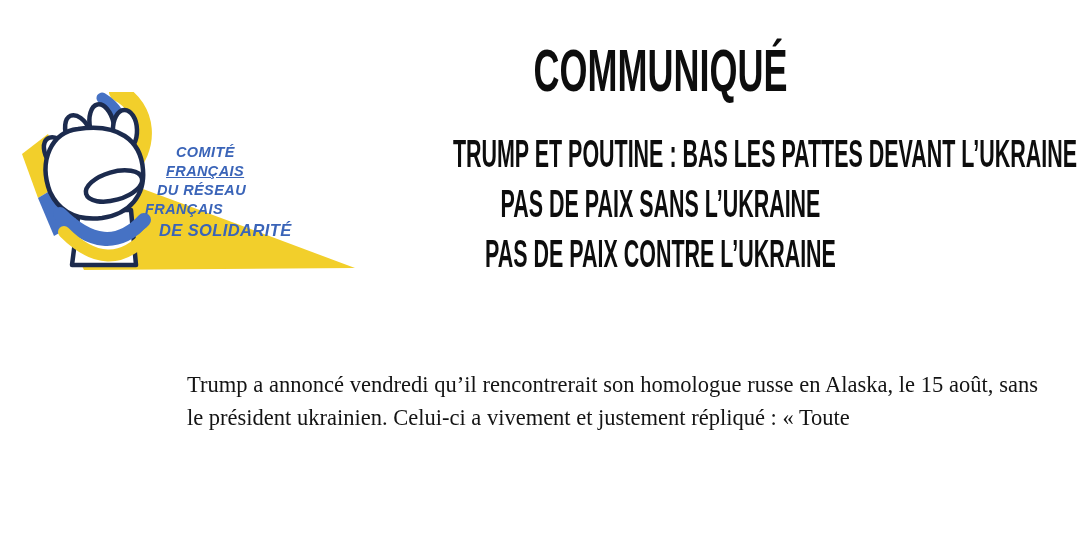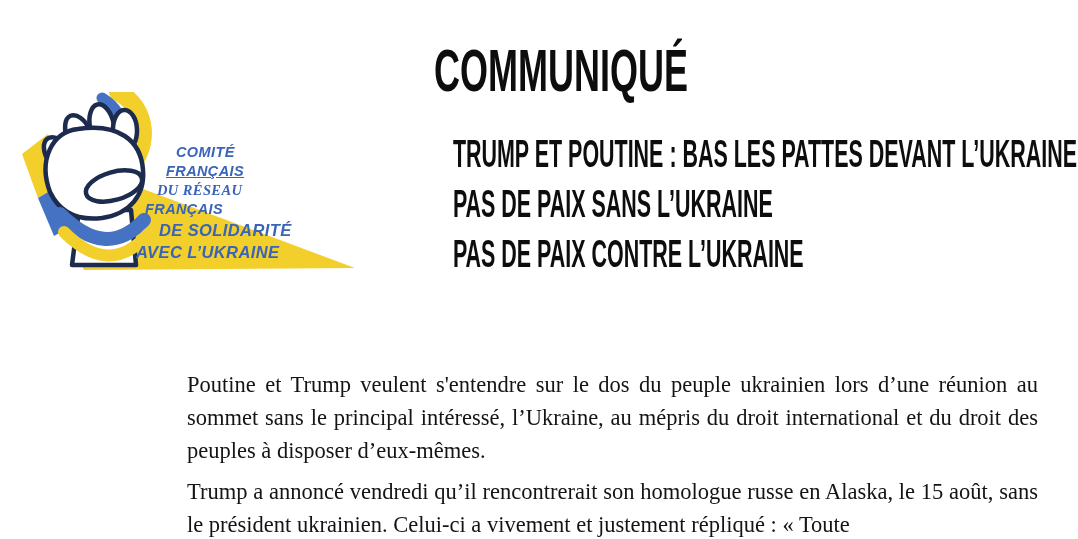--- a/index.html
+++ b/index.html
@@ -19,29 +19,29 @@
     position:absolute;
     font-family:"Liberation Sans", sans-serif;
     font-style:italic; font-weight:bold;
     color:#3A64B8;
     letter-spacing:.4px;
     white-space:nowrap;
     line-height:1;
   }
   .lt0 { left:154px; top:53px;  font-size:14.5px; }
   .lt1 { left:144px; top:72px;  font-size:14.5px;text-decoration:underline; }
-  .lt2 { left:135px; top:91px;  font-size:14.5px;font-family:Liberation Serif, serif; }
+  .lt2 { left:135px; top:91px;  font-size:14.5px; }
   .lt3 { left:123px; top:110px; font-size:14.5px; }
   .lt4 { left:137px; top:130px; font-size:16.5px; }
   .lt5 { left:114px; top:152px; font-size:16.5px; }
 
   
   .headline {
     position:absolute; left:283px; top:0; width:755px;
-    color:#0d0d0d;
+    text-align:center; color:#0d0d0d;
   }
   .doc-title {
     margin-top:41px;
     font-size:60px; line-height:60px; font-weight:bold;
     letter-spacing:0;
     transform:scaleX(.60);
     transform-origin:50% 50%;
     white-space:nowrap;
   }
   .subtitle { margin-top:28px; }
@@ -90,30 +90,28 @@
       </g>
 
       <path d="M 38,122 C 68,152 96,156 122,128" fill="none" stroke="#4672C4" stroke-width="14" stroke-linecap="round"></path>
       <path d="M 42,140 C 72,170 100,172 126,142" fill="none" stroke="#F2CF2B" stroke-width="12" stroke-linecap="round"></path>
     </svg>
     <span class="org-line lt0">COMITÉ</span>
     <span class="org-line lt1">FRANÇAIS</span>
     <span class="org-line lt2">DU RÉSEAU</span>
     <span class="org-line lt3">FRANÇAIS</span>
     <span class="org-line lt4">DE SOLIDARITÉ</span>
-    <span class="org-line lt5">AVEC L’UKRAINE</span>
   </div>
 
   <div class="headline">
     <h1 class="doc-title">COMMUNIQUÉ</h1>
     <div class="subtitle">
       <div class="sub-line">TRUMP ET POUTINE : BAS LES PATTES DEVANT L’UKRAINE !</div>
       <div class="sub-line">PAS DE PAIX SANS L’UKRAINE</div>
       <div class="sub-line">PAS DE PAIX CONTRE L’UKRAINE</div>
     </div>
   </div>
 
   <main class="body-text">
-    <p>Poutine et Trump veulent s'entendre sur le dos du peuple ukrainien lors d’une réunion au sommet sans le principal intéressé, l’Ukraine, au mépris du droit international et du droit des peuples à disposer d’eux-mêmes.</p>
     <p>Trump a annoncé vendredi qu’il rencontrerait son homologue russe en Alaska, le 15 août, sans le président ukrainien. Celui-ci a vivement et justement répliqué : « Toute</p>
   </main>
 
 </div>
 
 </body></html>

